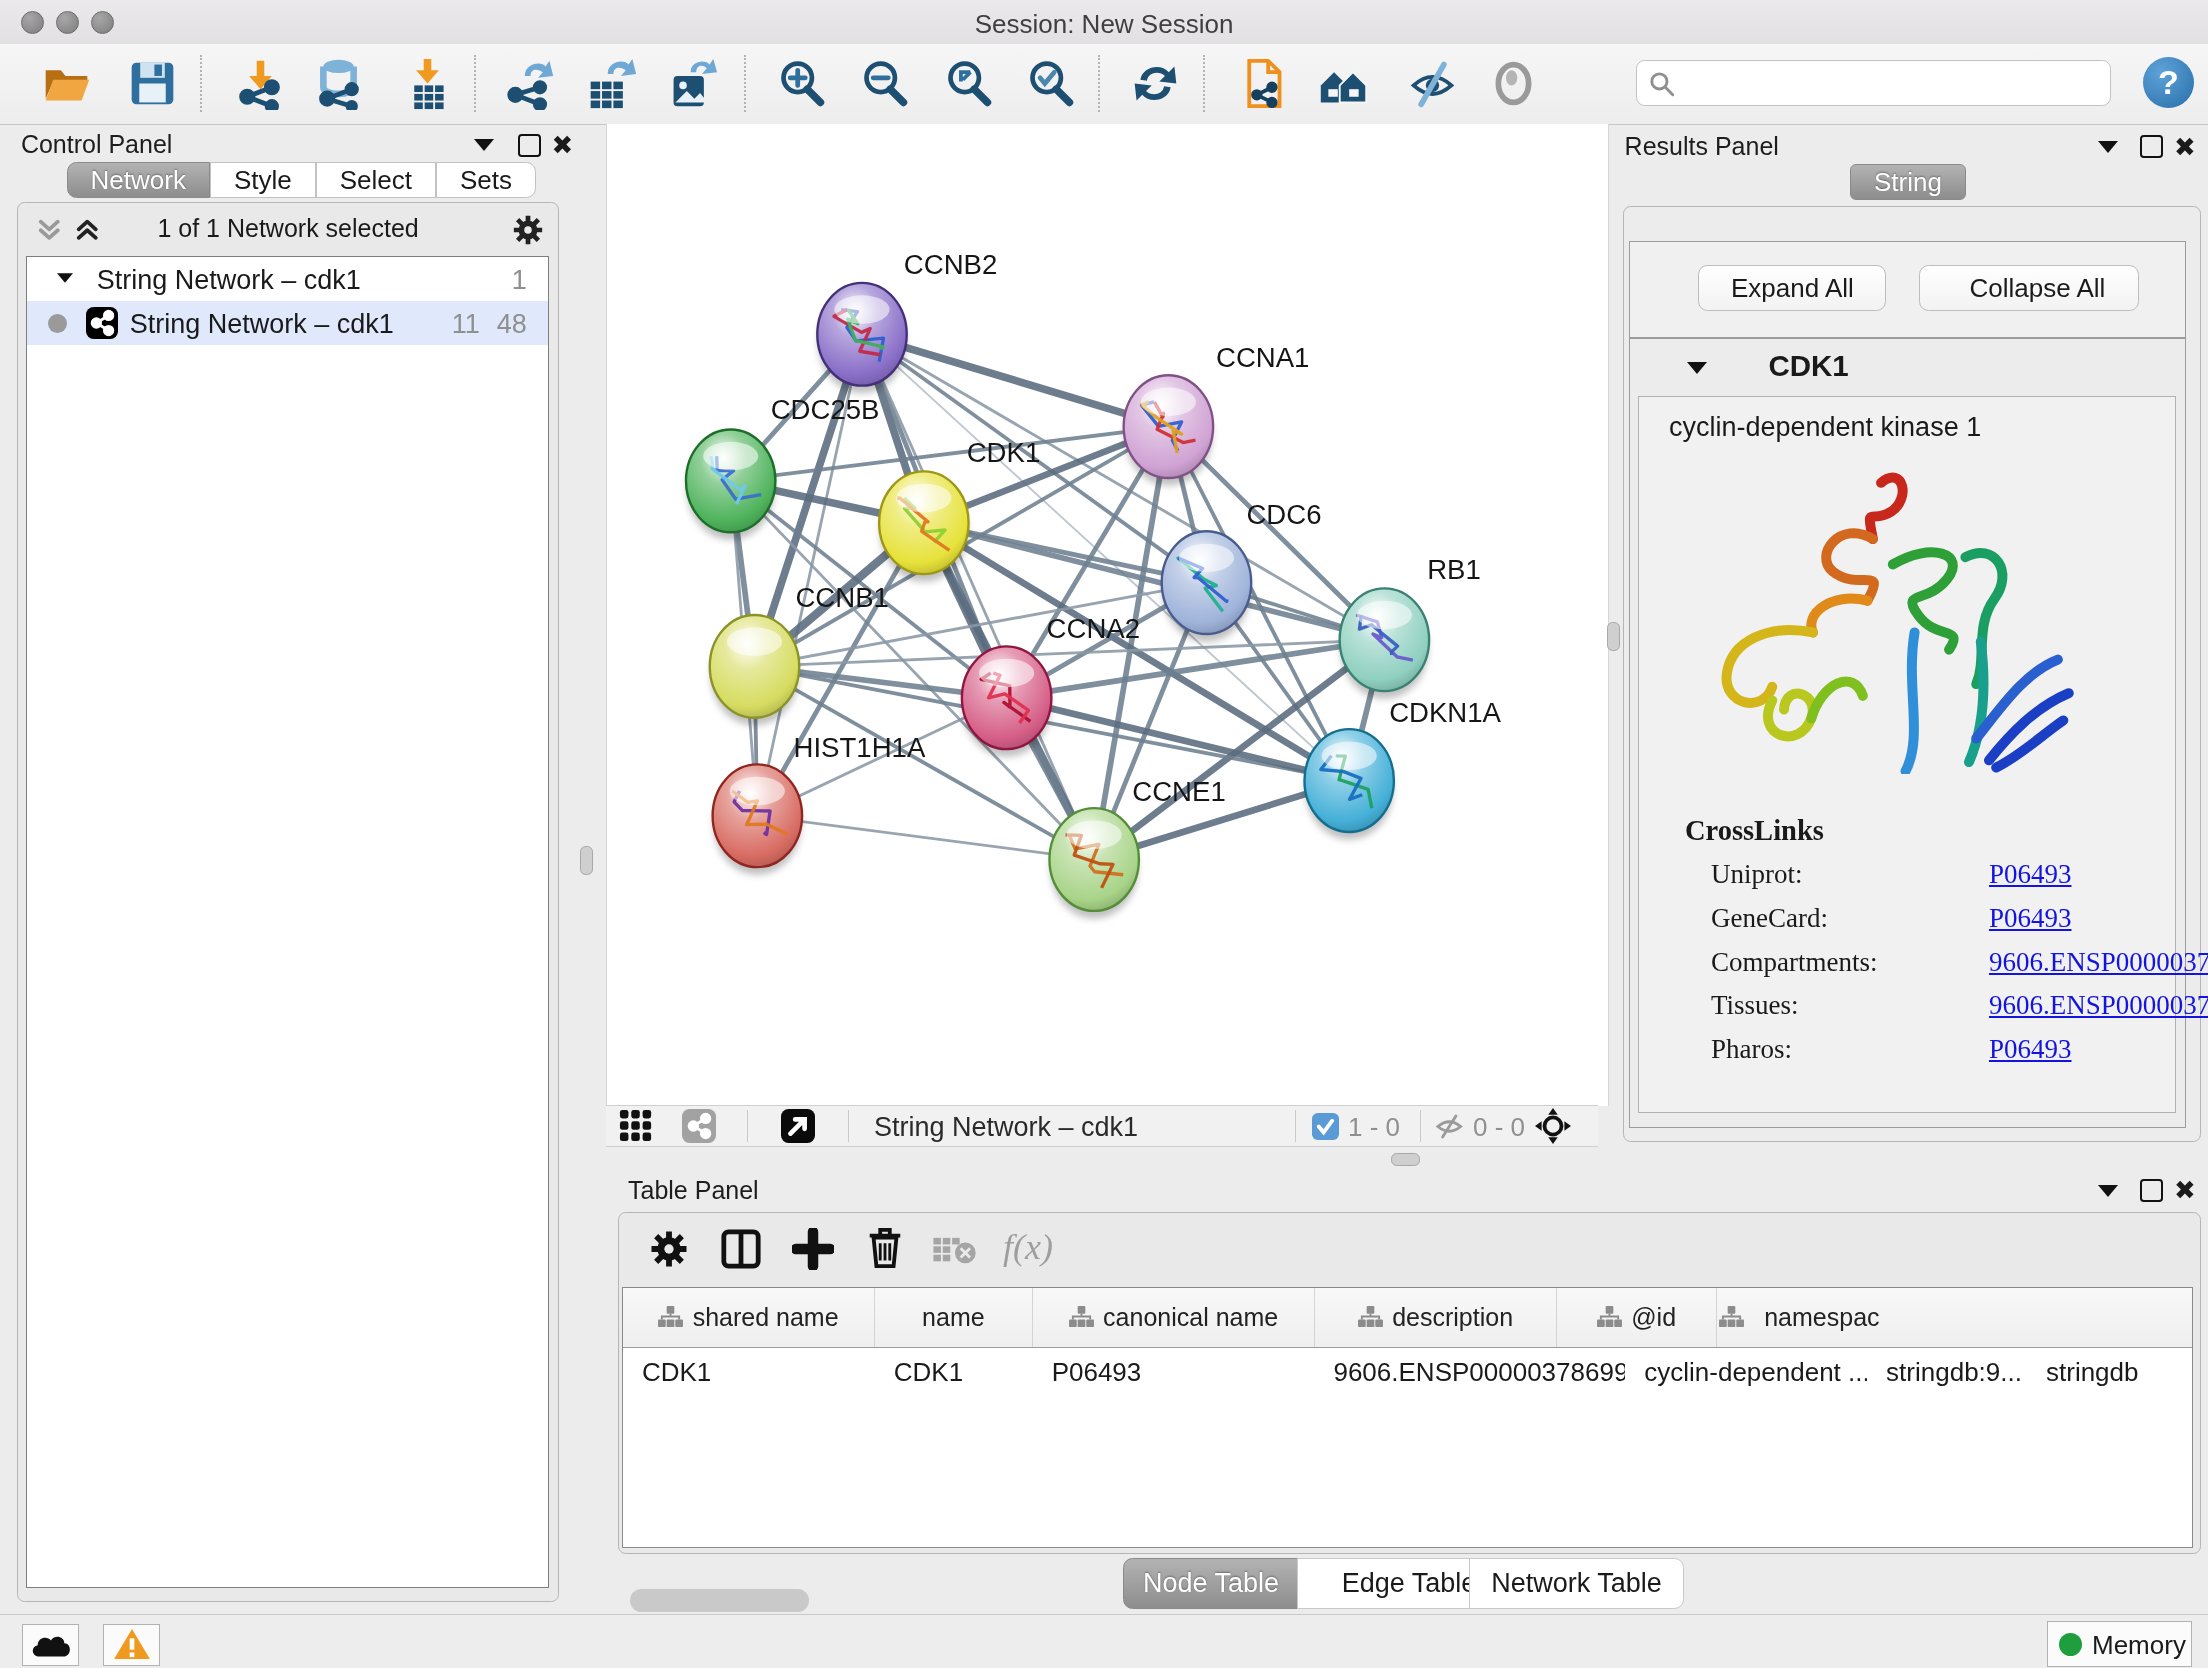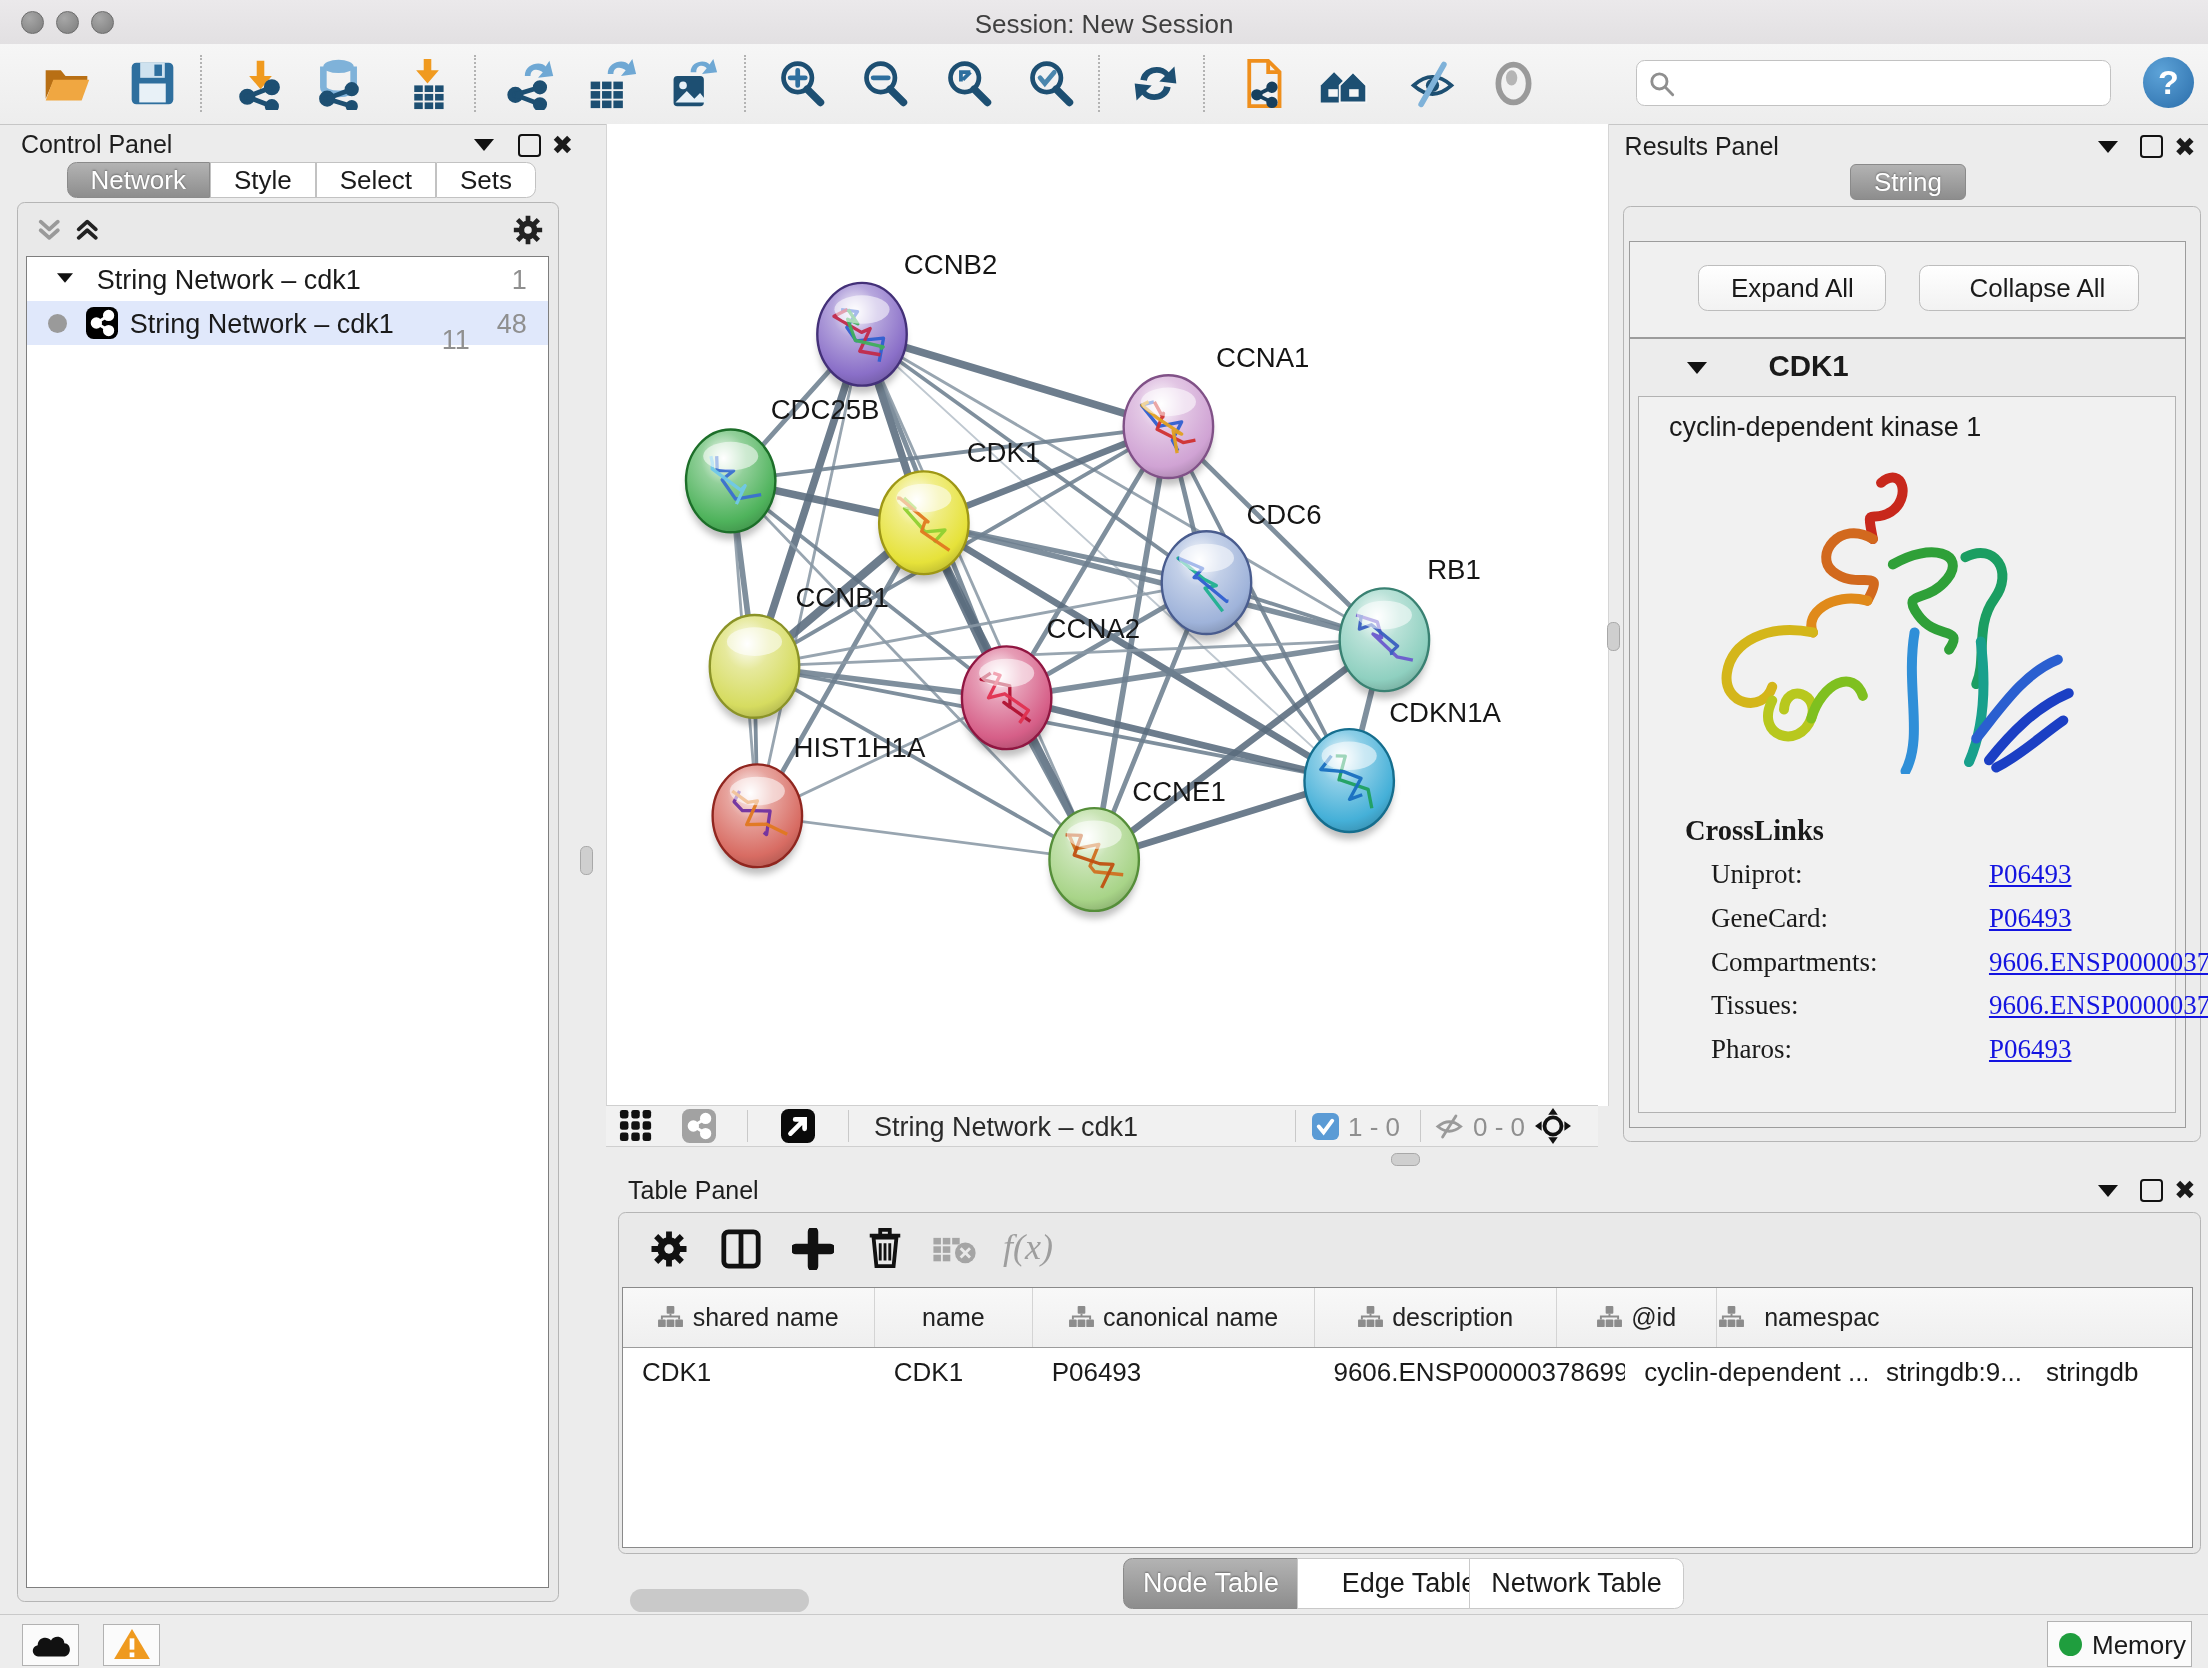--- a/index.html
+++ b/index.html
@@ -237,20 +237,21 @@
             <path d="M6 6l9 8 9-8"></path>
             <path d="M6 15l9 8 9-8"></path>
           </g>
         </svg>
       <svg class="abs" style="left:55px;top:13.3px;" width="28.5" height="28.5" viewBox="0 0 30 30">
           <g class="chev" stroke="#222">
             <path d="M6 14l9-8 9 8"></path>
             <path d="M6 23l9-8 9 8"></path>
           </g>
         </svg>
+      <div class="abs" style="left:0;top:11.4px;width:100%;text-align:center;font-size:25px;">1 of 1 Network selected</div>
       <svg class="abs" style="left:493px;top:9.5px;" width="34" height="34" viewBox="0 0 36 36">
           <g stroke="#222" stroke-width="5">
             <path d="M18 3v30M3 18h30M7 7l22 22M29 7 7 29"></path>
           </g>
           <circle cx="18" cy="18" r="10" fill="#222"></circle>
           <circle cx="18" cy="18" r="4" fill="#e9e9e9"></circle>
         </svg>
     </div>
     <div id="cp-list-box" class="abs" style="left:7.6px;top:53px;width:521px;height:1330px;">
       <div class="cp-row">
@@ -264,21 +265,21 @@
           <svg width="32" height="32" viewBox="0 0 34 34">
               <g stroke="#fff" stroke-width="3" fill="#fff">
                 <circle cx="11" cy="17" r="4.5"></circle>
                 <circle cx="24" cy="9" r="4.5"></circle>
                 <circle cx="24" cy="25" r="4.5"></circle>
                 <path d="M11 17 24 9M11 17 24 25" fill="none"></path>
               </g>
             </svg>
         </div>
         <span class="abs" style="left:103px;top:7.6px;">String Network – cdk1</span>
-        <span class="abs gray-num" style="right:78px;top:7.6px;margin-top:16px;">11</span>
+        <span class="abs gray-num" style="right:68px;top:7.6px;">11</span>
         <span class="abs gray-num" style="right:21px;top:7.6px;">48</span>
       </div>
     </div>
   </div>
 </div>
 
 <div id="canvas" class="abs">
   <svg id="net-svg" width="1001" height="982" viewBox="0 0 1052 1032">
       <defs>
         <filter id="nblur" x="-50%" y="-50%" width="200%" height="200%">

